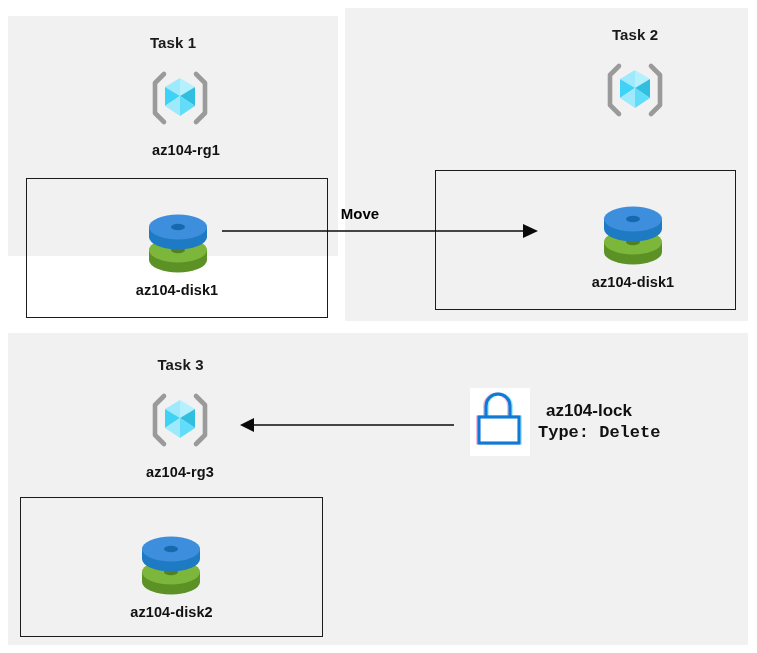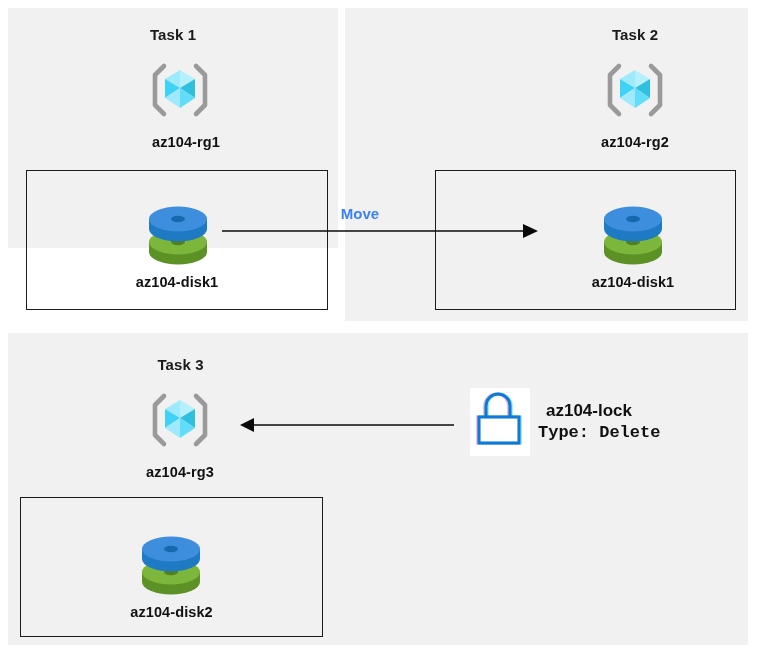--- a/index.html
+++ b/index.html
@@ -22,21 +22,21 @@
     height: 653px;
     background: #ffffff;
   }
 
   
   .panel {
     position: absolute;
     background: #f1f1f1;
     box-sizing: border-box;
   }
-  #panel-task1 { left: 8px;   top: 8px;   width: 330px; height: 240px; }
+  #panel-task1 { left: 8px;   top: 16px;   width: 330px; height: 240px; }
   #panel-task2 { left: 345px; top: 8px;   width: 403px; height: 313px; padding-left: 32px; }
   #panel-task3 { left: 8px;   top: 333px; width: 740px; height: 312px; }
 
   
   .task-title {
     position: absolute;
     font-size: 15px;
     font-weight: bold;
     color: #1a1a1a;
     text-align: center;
@@ -82,21 +82,21 @@
 
   
   .arrow-svg { position: absolute; overflow: visible; }
   #arrow-move  { left: 220px; top: 218px; width: 320px; height: 26px; }
   #arrow-lock  { left: 238px; top: 412px; width: 218px; height: 26px; }
 
   .arrow-label {
     position: absolute;
     font-size: 15px;
     font-weight: bold;
-    color: #3b82f6;
+    color: #000000;
     white-space: nowrap;
     text-align: center;
   }
 
   
   #lock-tile {
     position: absolute;
     left: 470px;
     top: 388px;
     width: 60px;
@@ -177,21 +177,20 @@
         <path d="M48 8 L57 17 L57 47 L48 56" fill="none" stroke="#9a9a9a" stroke-width="4.6" stroke-linecap="round" stroke-linejoin="round"></path>
         <polygon points="32,12 17,21 32,30" fill="#9fe9fd"></polygon>
         <polygon points="32,12 47,21 32,30" fill="#b4f0fe"></polygon>
         <polygon points="17,21 17,40 32,30" fill="#3fd2f7"></polygon>
         <polygon points="47,21 47,40 32,30" fill="#31bfe0"></polygon>
         <polygon points="17,40 32,50 32,30" fill="#9fe9fd"></polygon>
         <polygon points="47,40 32,50 32,30" fill="#61dcf9"></polygon>
       </svg>
     </div>
 
-    <div class="res-label" style="left:190px; top:126px; width:200px;">az104-rg2</div>
 
     <div class="inner-box" style="left:90px; top:162px; width:301px; height:140px;"></div>
 
     <div class="disk-icon" style="left:255px; top:198px;">
       <svg viewBox="0 0 66 62" xmlns="http://www.w3.org/2000/svg">
         <ellipse cx="33" cy="46" rx="29" ry="12.5" fill="#5c9126"></ellipse>
         <rect x="4" y="36" width="58" height="10" fill="#5c9126"></rect>
         <ellipse cx="33" cy="36" rx="29" ry="12.5" fill="#7cb63a"></ellipse>
         <ellipse cx="33" cy="36" rx="7" ry="3.2" fill="#4f8120"></ellipse>
         <ellipse cx="33" cy="23" rx="29" ry="12.5" fill="#1f7ac4"></ellipse>

